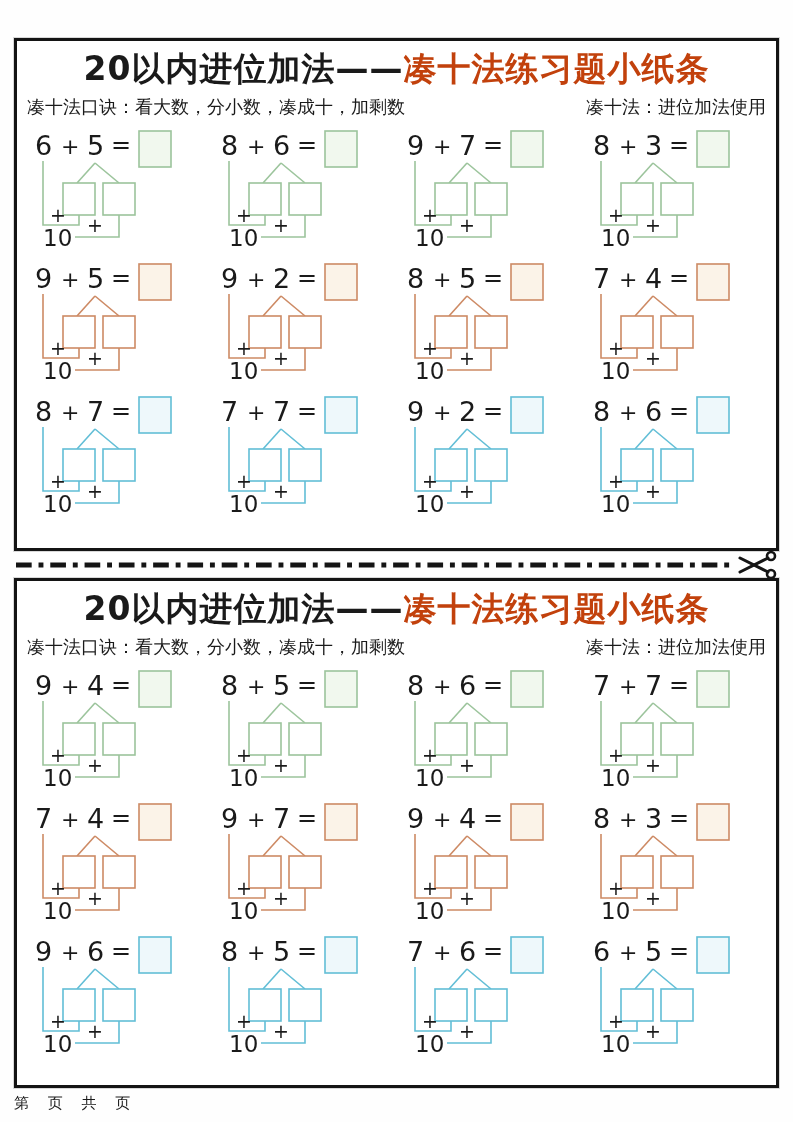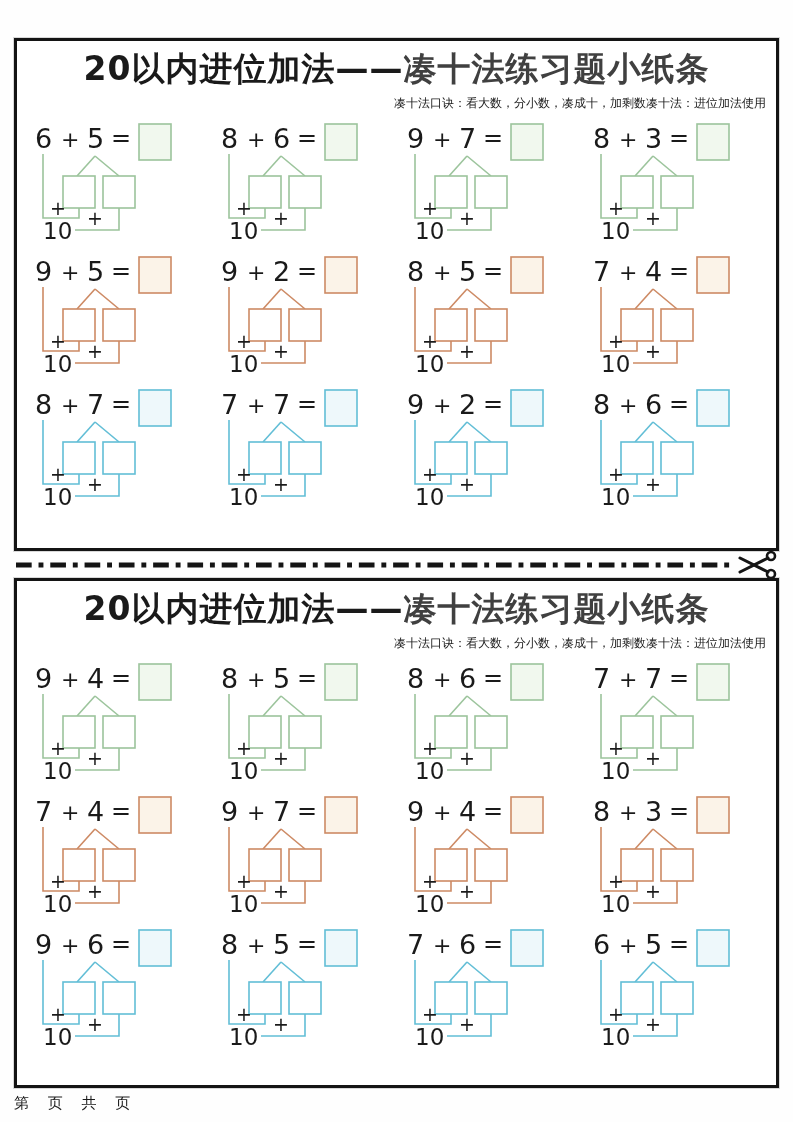--- a/index.html
+++ b/index.html
@@ -26,26 +26,26 @@
   .sheet-1{height:513px;}
   .sheet-2{height:510px;}
   .sheet-title{
     text-align:center;
     font-size:33px;
     font-weight:bold;
     letter-spacing:1px;
     margin-top:4px;
     white-space:nowrap;
   }
-  .title-red{color:#404040;}
+  .title-red{color:#c2410c;}
   .sheet-subtitle{
     display:flex;
-    justify-content:flex-end;
+    justify-content:space-between;
     align-items:baseline;
-    font-size:12px;
+    font-size:18px;
     margin-top:3px;
     padding:0 2px;
     white-space:nowrap;
   }
   .grid{
     display:grid;
     grid-template-columns:repeat(4, 186px);
     justify-content:space-between;
     row-gap:5px;
     margin-top:8px;

